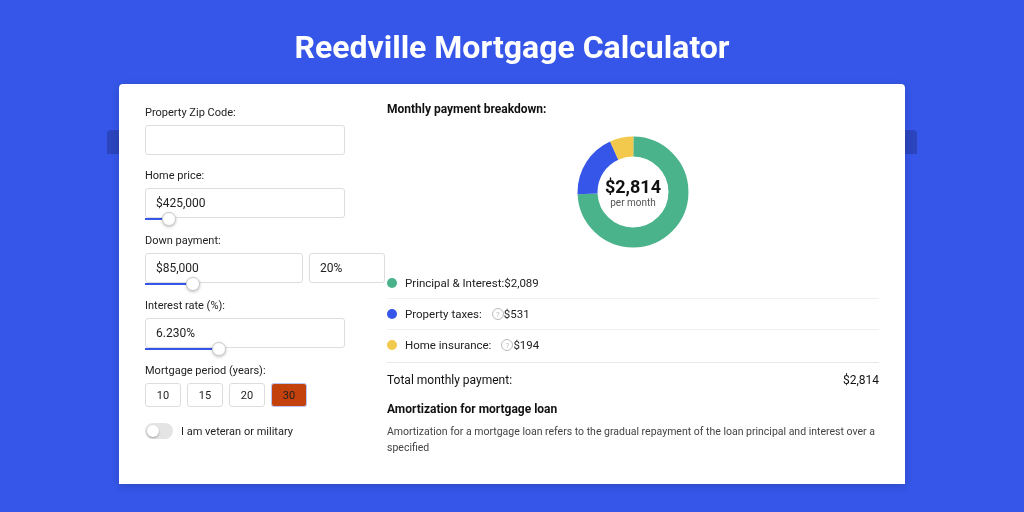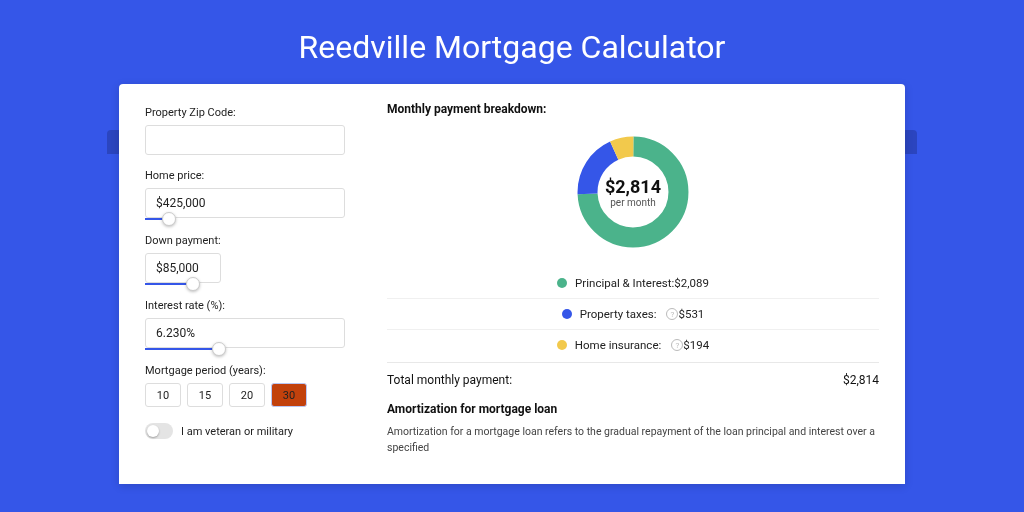--- a/index.html
+++ b/index.html
@@ -1,17 +1,17 @@
 <!DOCTYPE html>
 <html><head>
 <meta charset="utf-8">
 <style>
   *{box-sizing:border-box;margin:0;padding:0;font-family:-apple-system,BlinkMacSystemFont,"Segoe UI",Roboto,Helvetica,Arial,sans-serif}
   body{background:#3556e8;width:1024px;height:512px;overflow:hidden}
-  .page-title{color:#fff;font-size:32px;font-weight:400;text-align:center;padding:28px 0 18px}
+  .page-title{color:#fff;font-size:32px;font-weight:700;text-align:center;padding:28px 0 18px}
   .card{background:#fff;margin:0 auto;width:786px;height:400px;border-radius:4px 4px 0 0;position:relative;box-shadow:0 2px 8px rgba(0,0,0,.15);overflow:hidden}
   .card::before{content:"";position:absolute;top:-24px;left:-12px;right:-12px;height:32px;background:#2b45bf;border-radius:4px 4px 0 0;z-index:-1}
   .shadow-bar{position:absolute;top:130px;left:calc(50% - 405px);width:810px;height:24px;background:#2b45bf;border-radius:4px 4px 0 0}
   .cols{display:flex;height:100%}
   .left{width:256px;padding:22px 0 8px 26px}
   .right{flex:1;padding:18px 26px 0 12px}
   .field-label{font-size:11px;color:#222;margin-bottom:6px}
   .text-input{width:200px;height:30px;border:1px solid #ddd;border-radius:3px;padding:0 10px;font-size:12px;color:#222}
   .slider-track{position:relative;width:240px;height:2px;margin-top:0}
   .slider-fill{position:absolute;height:2px;background:#3556e8;left:0}
@@ -27,21 +27,21 @@
   .toggle{width:28px;height:16px;border-radius:8px;background:#e4e4e4;position:relative}
   .toggle::after{content:"";position:absolute;width:12px;height:12px;border-radius:50%;background:#fff;top:2px;left:2px;box-shadow:0 1px 2px rgba(0,0,0,.3)}
   .toggle-label{font-size:11px;color:#222}
   .breakdown-title{font-size:12px;font-weight:700;color:#111;margin-bottom:10px}
   .donut-wrap{display:flex;justify-content:center;padding:6px 0 16px}
   .donut{position:relative;width:120px;height:120px}
   .donut svg{width:120px;height:120px}
   .donut-center{position:absolute;inset:0;display:flex;flex-direction:column;align-items:center;justify-content:center}
   .donut-center .amt{font-size:18px;font-weight:700;color:#111}
   .donut-center .per{font-size:10px;color:#555}
-  .line-item{display:flex;align-items:center;justify-content:center;padding:8px 0;border-top:1px solid #f0f0f0;font-size:11.5px;color:#222}
+  .line-item{display:flex;align-items:center;justify-content:flex-start;padding:8px 0;border-top:1px solid #f0f0f0;font-size:11.5px;color:#222}
   .line-item:first-of-type{border-top:none}
   .li-left{display:flex;align-items:center;gap:8px}
   .dot{width:10px;height:10px;border-radius:50%}
   .help{width:12px;height:12px;border-radius:50%;border:1px solid #bbb;color:#bbb;font-size:8px;display:inline-flex;align-items:center;justify-content:center;margin-left:2px}
   .total-row{display:flex;justify-content:space-between;padding:10px 0;border-top:1px solid #e8e8e8;font-size:12px;font-weight:400;color:#111;margin-top:2px}
   .amort-title{font-size:12px;font-weight:700;color:#111;margin-top:5px;margin-bottom:8px}
   .amort-text{font-size:10.5px;color:#444;line-height:1.5}
 </style>
 </head>
 <body>
@@ -64,20 +64,21 @@
         <div class="slider-track">
           <div class="slider-fill" id="sf1" style="width: 10%;"></div>
           <div class="slider-thumb" id="st1" style="left: 10%;"></div>
         </div>
       </div>
 
       <div class="group">
         <div class="field-label">Down payment:</div>
         <div class="dp-row">
           <input class="text-input" value="$85,000" style="">
+          <input class="text-input" value="20%" style="">
         </div>
         <div class="slider-track">
           <div class="slider-fill" id="sf2" style="width: 20%;"></div>
           <div class="slider-thumb" id="st2" style="left: 20%;"></div>
         </div>
       </div>
 
       <div class="group">
         <div class="field-label">Interest rate (%):</div>
         <input class="text-input" value="6.230%" style="">

